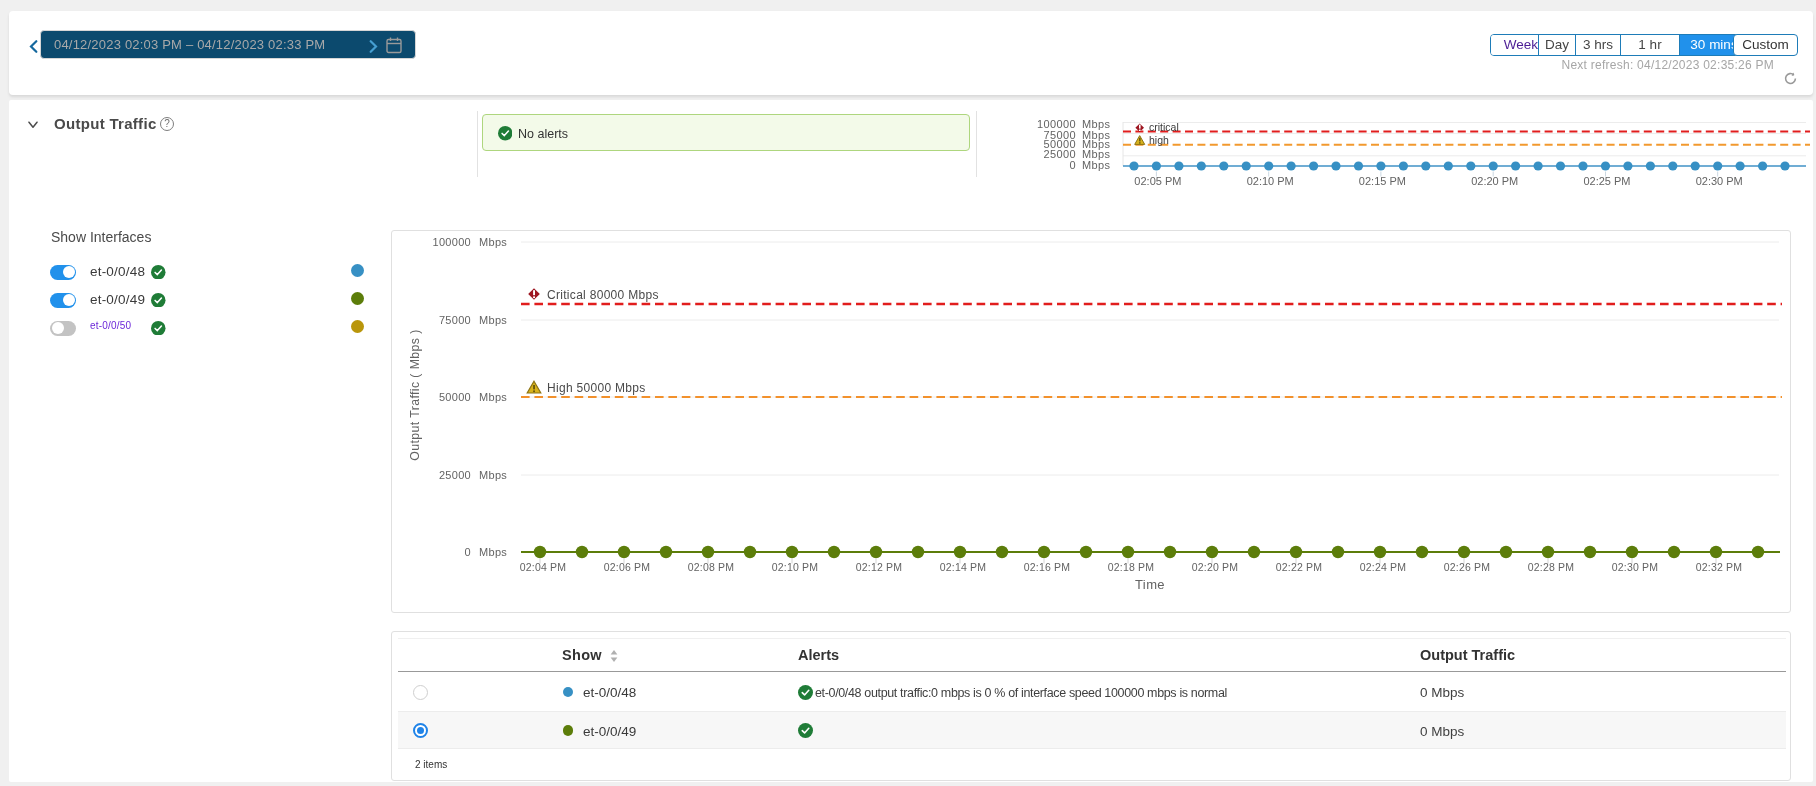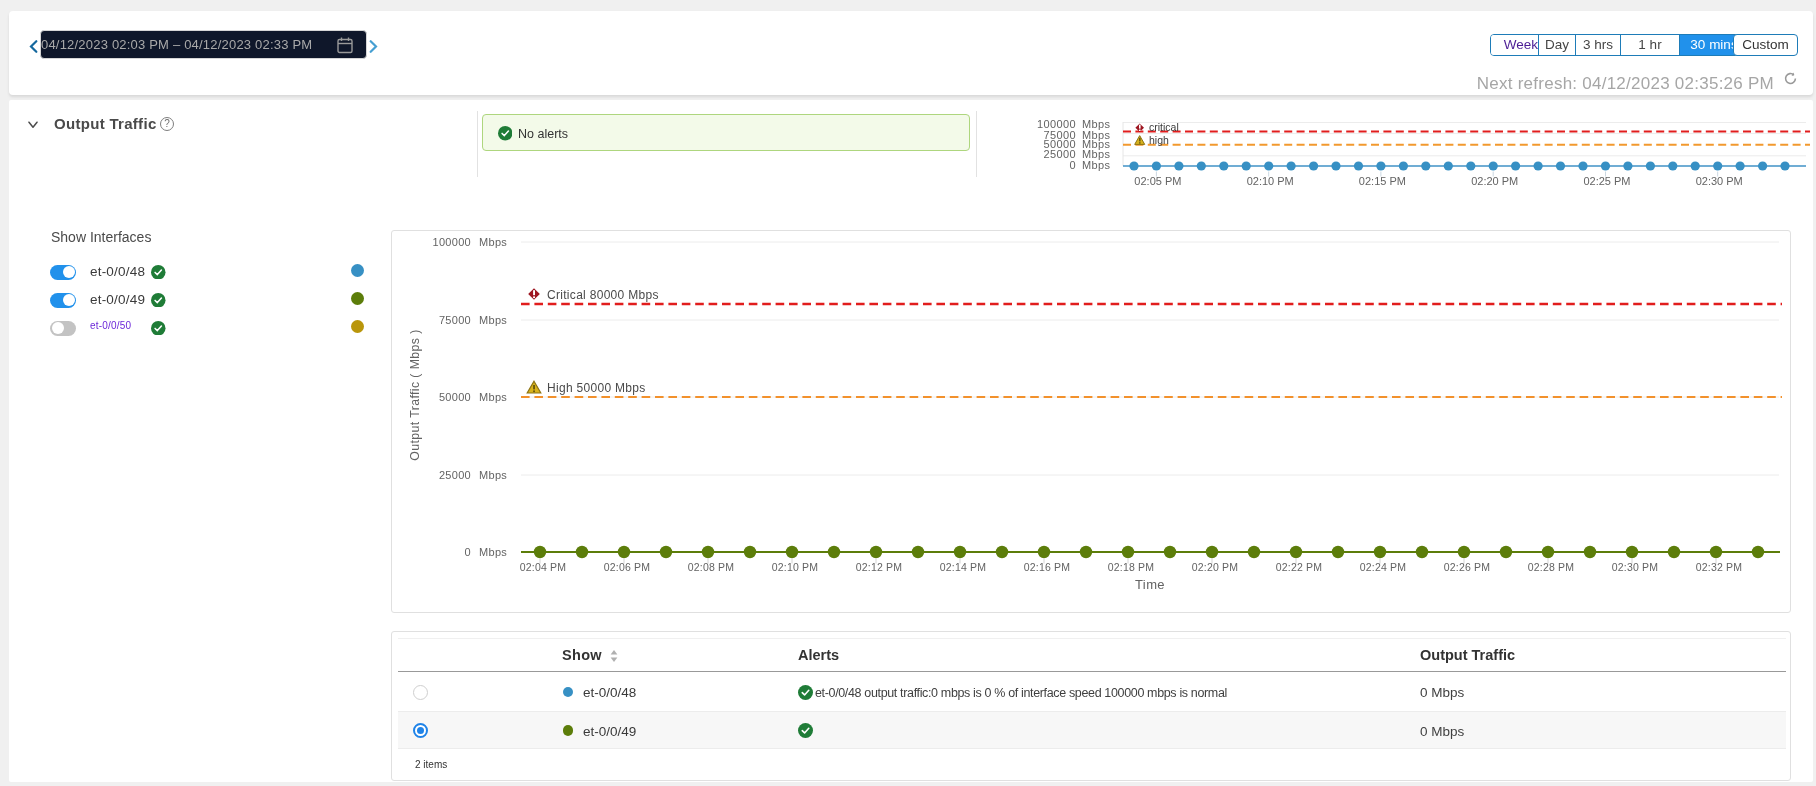--- a/index.html
+++ b/index.html
@@ -4,41 +4,41 @@
 * { margin:0; padding:0; box-sizing:border-box; }
 body { width:1816px; height:786px; background:#f0f0f0; font-family:"Liberation Sans", sans-serif; position:relative; overflow:hidden; }
 .abs { position:absolute; }
 </style></head>
 <body>
 
 <div class="abs" style="left:9px;top:11px;width:1804px;height:84px;background:#fff;border-radius:4px;box-shadow:0 2px 3px rgba(0,0,0,0.10)">
   <svg width="9" height="13" style="position:absolute;left:20px;top:29px" viewBox="0 0 9 13">
       <path d="M7.3 1.2 L2 6.5 L7.3 11.8" stroke="#15689e" stroke-width="2.2" fill="none" stroke-linecap="round"></path>
     </svg>
-  <div class="abs" style="left:31px;top:19px;width:327px;height:29px;background:#0f172a;border:1px solid #d6d6d6;border-radius:4px;line-height:27px;font-size:13px;color:#a9a9a9;letter-spacing:0.2px;white-space:nowrap">04/12/2023 02:03 PM – 04/12/2023 02:33 PM
+  <div class="abs" style="left:31px;top:19px;width:376px;height:29px;background:#0c4a6e;border:1px solid #d6d6d6;border-radius:4px;line-height:27px;padding-left:13px;font-size:13px;color:#a9a9a9;letter-spacing:0.2px;white-space:nowrap">04/12/2023 02:03 PM – 04/12/2023 02:33 PM
     <svg width="16" height="17" style="position:absolute;right:13px;top:6px" viewBox="0 0 16 17">
         <rect x="1" y="2.5" width="14" height="13" rx="1.5" fill="none" stroke="#9a9a9a" stroke-width="1.4"></rect>
         <line x1="1" y1="6.5" x2="15" y2="6.5" stroke="#9a9a9a" stroke-width="1.4"></line>
         <line x1="4.5" y1="0.5" x2="4.5" y2="4" stroke="#9a9a9a" stroke-width="1.4"></line>
         <line x1="11.5" y1="0.5" x2="11.5" y2="4" stroke="#9a9a9a" stroke-width="1.4"></line>
       </svg>
   </div>
   <svg width="9" height="13" style="position:absolute;left:360px;top:29px" viewBox="0 0 9 13">
       <path d="M1.7 1.2 L7 6.5 L1.7 11.8" stroke="#469fd2" stroke-width="2.2" fill="none" stroke-linecap="round"></path>
     </svg>
 
   <div class="abs" style="left:1481px;top:23px;height:22px;display:flex;border:1px solid #1e7cb8;border-radius:4px;overflow:hidden">
     <div style="width:47px;text-align:right;line-height:20px;font-size:13.5px;color:#4c1d95;background:#fff">Week</div>
     <div style="width:37px;text-align:center;line-height:20px;font-size:13.5px;color:#454545;background:#fff;border-left:1px solid #1e7cb8">Day</div>
     <div style="width:45px;text-align:center;line-height:20px;font-size:13.5px;color:#454545;background:#fff;border-left:1px solid #1e7cb8">3 hrs</div>
     <div style="width:59px;text-align:center;line-height:20px;font-size:13.5px;color:#454545;background:#fff;border-left:1px solid #1e7cb8">1 hr</div>
     <div style="width:69px;text-align:center;line-height:20px;font-size:13.5px;color:#fff;background:#2191eb;border-left:1px solid #1e7cb8">30 mins</div>
   </div>
   <div class="abs" style="left:1724px;top:23px;width:65px;height:22px;border:1px solid #1e7cb8;border-radius:4px;text-align:center;line-height:20px;font-size:13.5px;color:#333;background:#fff">Custom</div>
-  <div class="abs" style="right:39px;top:63px;font-size:17px;color:#a6a6a6;letter-spacing:0.25px">Next refresh: 04/12/2023 02:35:26 PM</div>
+  <div class="abs" style="right:39px;top:47px;font-size:12px;color:#a6a6a6;letter-spacing:0.25px">Next refresh: 04/12/2023 02:35:26 PM</div>
   <svg width="13" height="13" style="position:absolute;left:1775px;top:61px" viewBox="0 0 14 14">
       <path d="M12.3 7 A5.3 5.3 0 1 1 10.6 3.1" stroke="#999" stroke-width="1.7" fill="none"></path>
       <path d="M10.2 0.6 L11 3.5 L8.1 4.2 Z" fill="#999"></path>
     </svg>
 </div>
 
 <div class="abs" style="left:9px;top:100px;width:1804px;height:682px;background:#fff;border-radius:2px">
 
   <svg width="10" height="8" style="position:absolute;left:19px;top:21px" viewBox="0 0 10 8">
       <path d="M1 1.2 L5 6.2 L9 1.2" stroke="#4c4c4c" stroke-width="1.5" fill="none" stroke-linecap="round" stroke-linejoin="round"></path>

